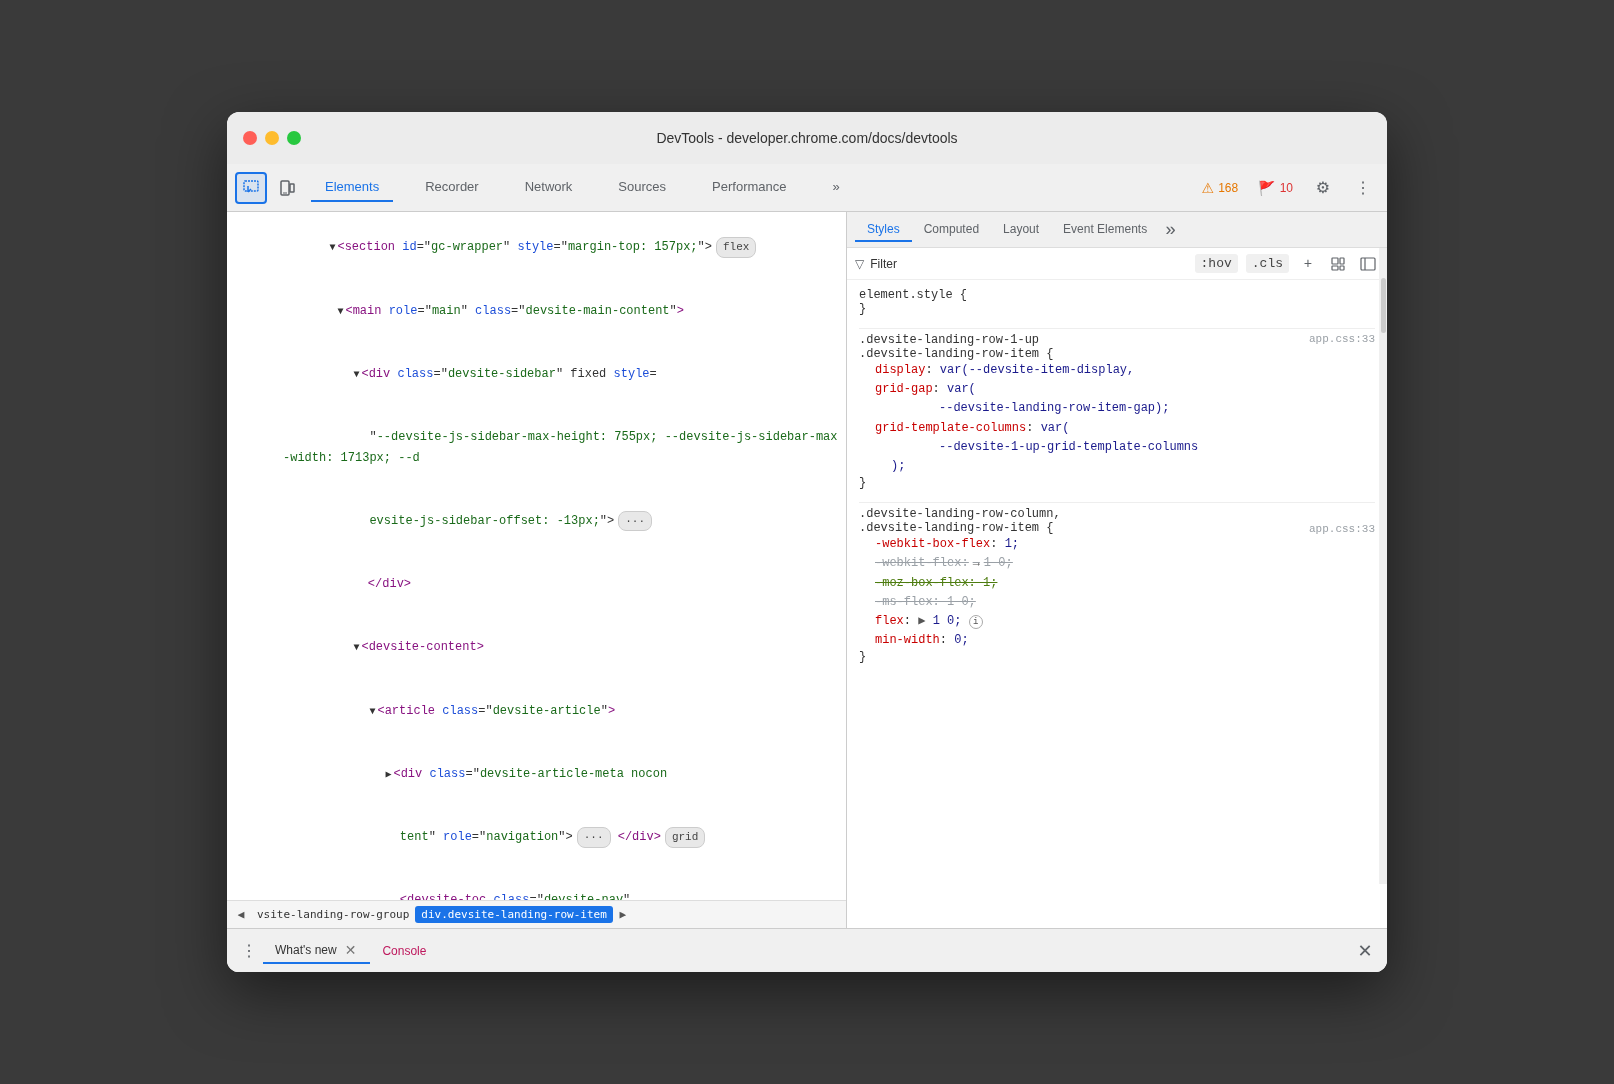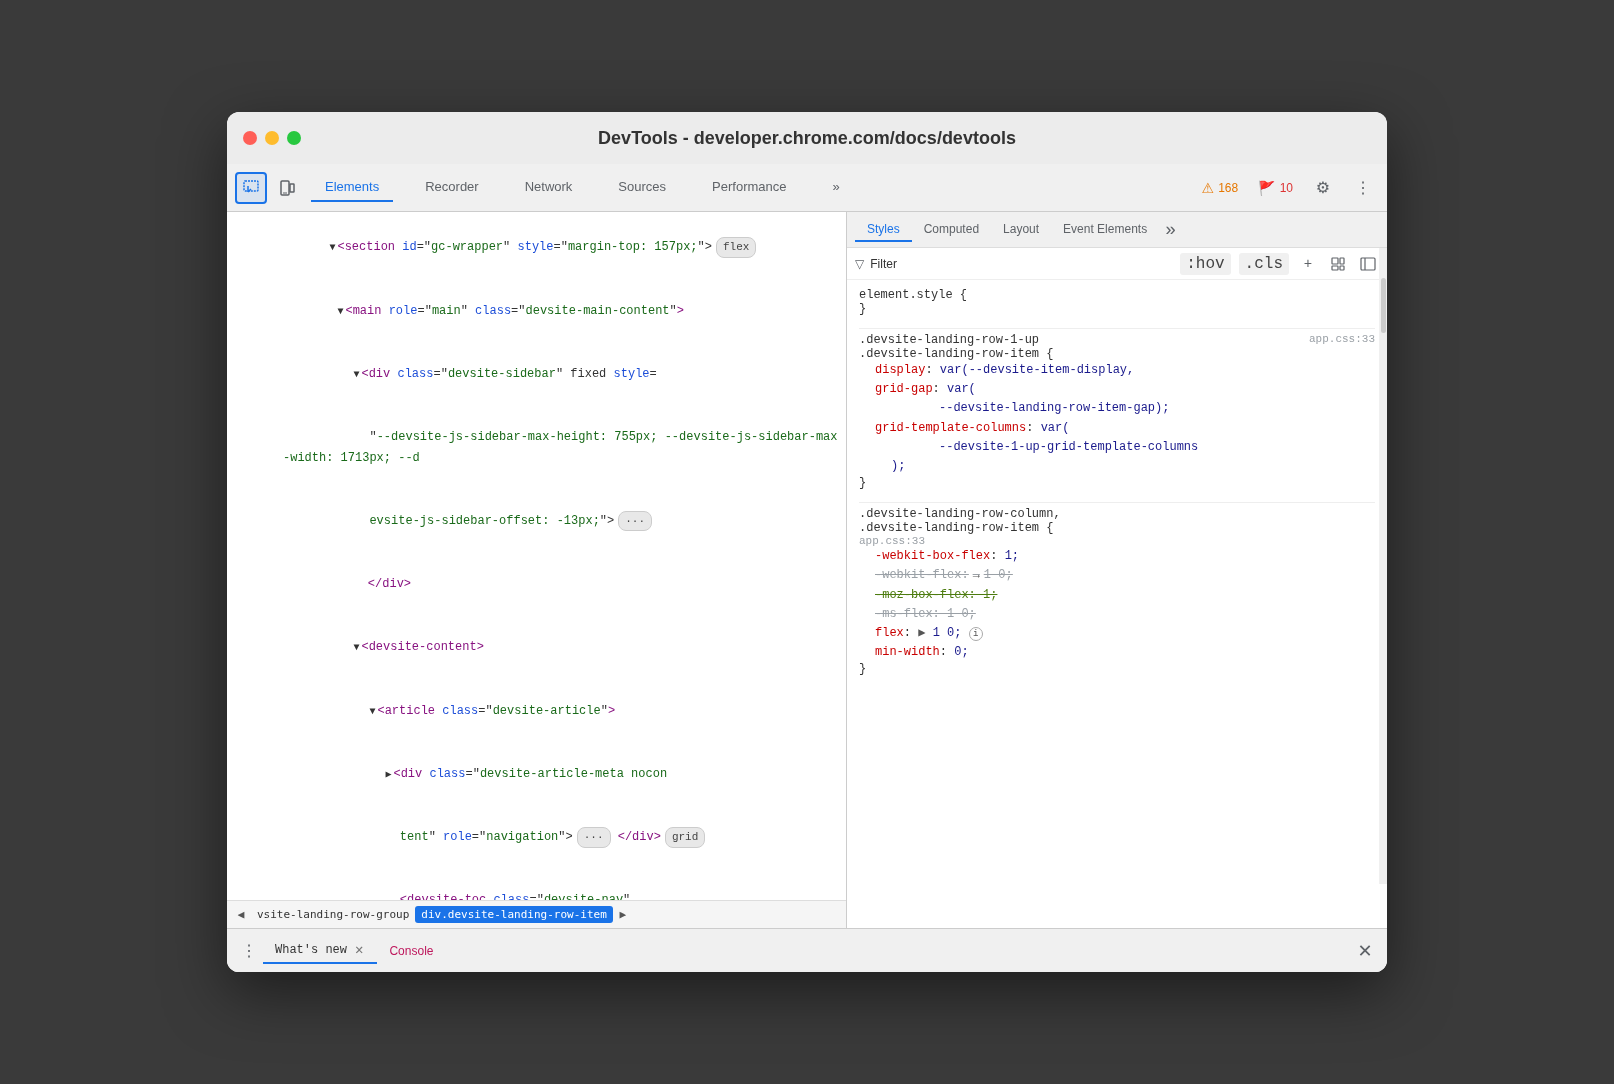--- a/index.html
+++ b/index.html
@@ -42,22 +42,22 @@
     .traffic-light {
       width: 14px;
       height: 14px;
       border-radius: 50%;
       cursor: pointer;
     }
     .tl-red { background: #ff5f57; }
     .tl-yellow { background: #febc2e; }
     .tl-green { background: #28c840; }
     .title-text {
-      font-size: 18px;
-      font-weight: 700;
+      font-size: 14px;
+      font-weight: 400;
       color: #333;
     }
     
     .devtools {
       display: flex;
       flex-direction: column;
       flex: 1;
       overflow: hidden;
       background: #f0f0f0;
     }
@@ -261,21 +261,21 @@
       flex: 1;
       font-family: -apple-system, sans-serif;
       font-size: 12px;
       color: #333;
     }
     .filter-icon {
       color: #5f6368;
       font-size: 12px;
     }
     .pseudo-cls {
-      font-size: 16px;
+      font-size: 13px;
       color: #444;
       padding: 2px 6px;
       background: #f0f0f0;
       border-radius: 3px;
       cursor: pointer;
     }
     .styles-icon-btn {
       width: 22px;
       height: 22px;
       display: flex;
@@ -346,21 +346,21 @@
     }
     .drawer-tab {
       display: flex;
       align-items: center;
       gap: 6px;
       padding: 4px 12px;
       font-size: 12px;
       color: #333;
       cursor: pointer;
       border-bottom: 2px solid #1a73e8;
-      font-family: Liberation Mono, monospace;
+      font-family: Liberation Sans, sans-serif;
     }
     .drawer-tab-close {
       font-size: 14px;
       color: #777;
       cursor: pointer;
       padding: 0 2px;
     }
     .drawer-tab-plain {
       padding: 4px 12px;
       font-size: 12px;
@@ -577,21 +577,21 @@
               <span class="css-prop-value">);</span>
             </div>
             <div>
               <span class="css-brace">}</span>
             </div>
           </div>
 
           <hr class="divider-line">
 
           <div class="css-rule">
-            <div style="display:flex; justify-content:space-between; align-items:flex-start;flex-direction:column;">
+            <div style="display:flex; justify-content:space-between; align-items:flex-end;">
               <div>
                 <div>
                   <span class="css-selector">.devsite-landing-row-column,</span>
                 </div>
                 <div>
                   <span class="css-selector">.devsite-landing-row-item {</span>
                 </div>
               </div>
               <span class="css-source">app.css:33</span>
             </div>

